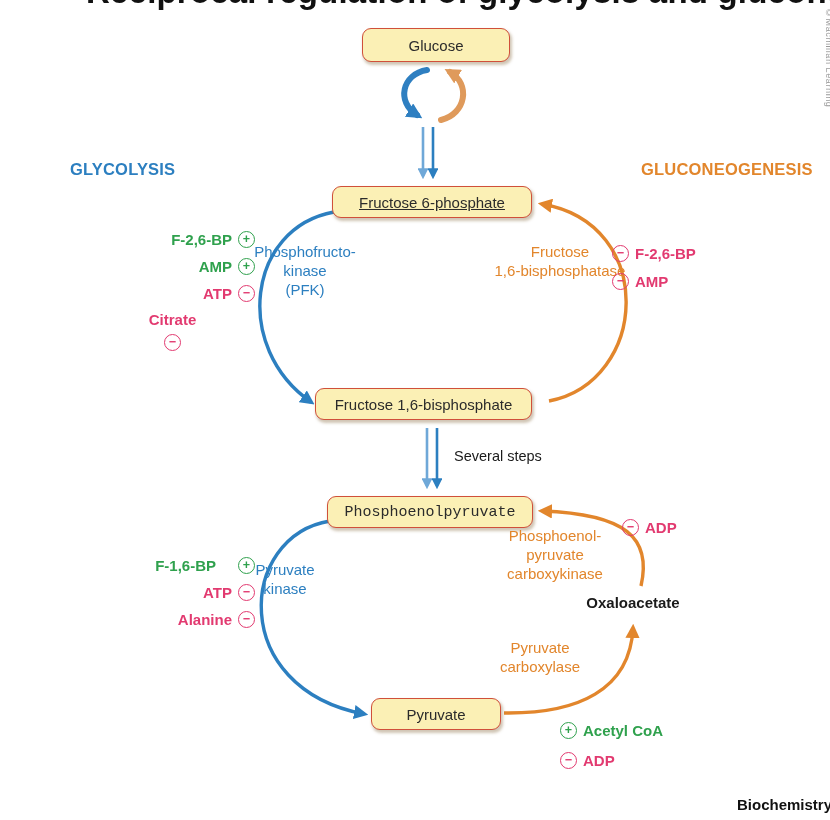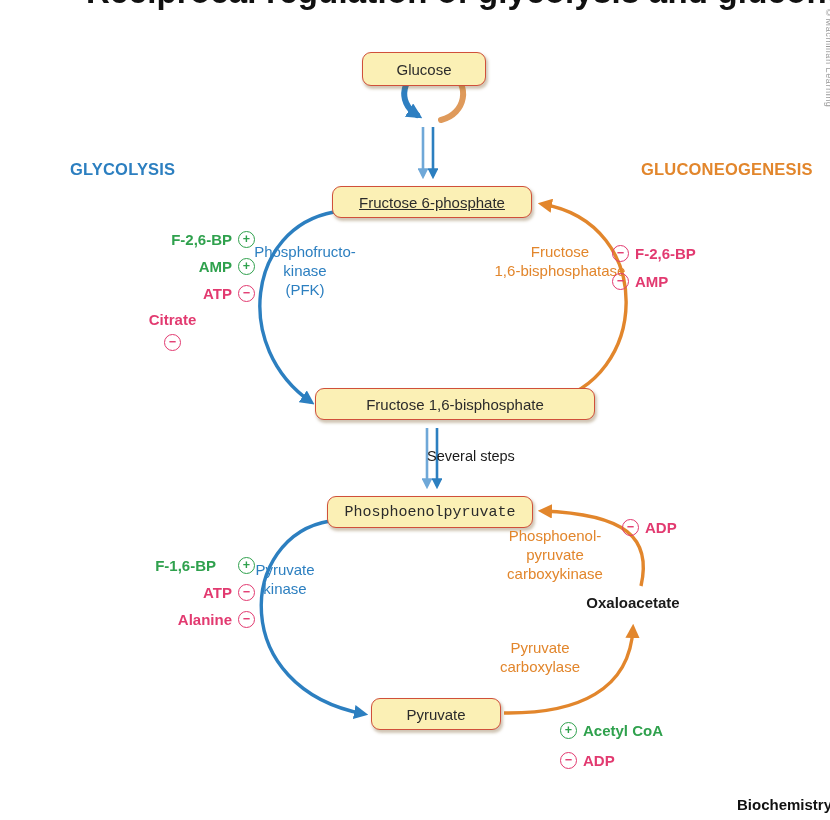--- a/index.html
+++ b/index.html
@@ -107,23 +107,23 @@
   <path d="M 437 428 L 437 486" stroke="#2C7FC0" stroke-width="2.6" fill="none" marker-end="url(#mb)"></path>
 
   <path d="M 330 521 C 238 536 228 688 364 714" stroke="#2C7FC0" stroke-width="3.4" fill="none" marker-end="url(#mb)"></path>
   <path d="M 504 713 C 578 714 630 690 633 628" stroke="#E2862C" stroke-width="3.4" fill="none" marker-end="url(#mo)"></path>
   <path d="M 641 586 C 652 538 626 514 542 511" stroke="#E2862C" stroke-width="3.4" fill="none" marker-end="url(#mo)"></path>
 </svg>
 
 <div class="pathway-label blue" style="left:70px; top:160px;">GLYCOLYSIS</div>
 <div class="pathway-label orange" style="left:641px; top:160px;">GLUCONEOGENESIS</div>
 
-<div class="met-box" style="left:362px; top:28px;  width:124px; height:34px;margin-top:24px;">Glucose</div>
+<div class="met-box" style="left:362px; top:28px;  width:148px; height:34px;">Glucose</div>
 <div class="met-box" style="left:332px; top:186px; width:200px; height:32px;text-decoration:underline;">Fructose 6-phosphate</div>
-<div class="met-box" style="left:315px; top:388px; width:280px; height:32px;">Fructose 1,6-bisphosphate</div>
+<div class="met-box" style="left:315px; top:388px; width:217px; height:32px;">Fructose 1,6-bisphosphate</div>
 <div class="met-box" style="left:327px; top:496px; width:206px; height:32px;font-family:Liberation Mono, monospace;">Phosphoenolpyruvate</div>
 <div class="met-box" style="left:371px; top:698px; width:130px; height:32px;">Pyruvate</div>
 
 <div class="enzyme blue" style="left:240px; top:242px; width:130px;">
   <div>Phosphofructo-</div>
   <div>kinase</div>
   <div>(PFK)</div>
 </div>
 <div class="enzyme orange" style="left:470px; top:242px; width:180px;">
   <div>Fructose</div>
@@ -136,21 +136,21 @@
 <div class="enzyme orange" style="left:475px; top:526px; width:160px;">
   <div>Phosphoenol-</div>
   <div>pyruvate</div>
   <div>carboxykinase</div>
 </div>
 <div class="enzyme orange" style="left:480px; top:638px; width:120px;">
   <div>Pyruvate</div>
   <div>carboxylase</div>
 </div>
 
-<div class="note" style="left:427px; top:448px;">Several steps</div>
+<div class="note" style="left:454px; top:448px;">Several steps</div>
 <div class="metab-free" style="left:578px; top:594px; width:110px;">Oxaloacetate</div>
 
 <div class="reg-row right green" style="left:90px; top:231px;">
   <span>F-2,6-BP</span>
   <span class="sign">+</span>
 </div>
 <div class="reg-row right green" style="left:90px; top:258px;">
   <span>AMP</span>
   <span class="sign">+</span>
 </div>

